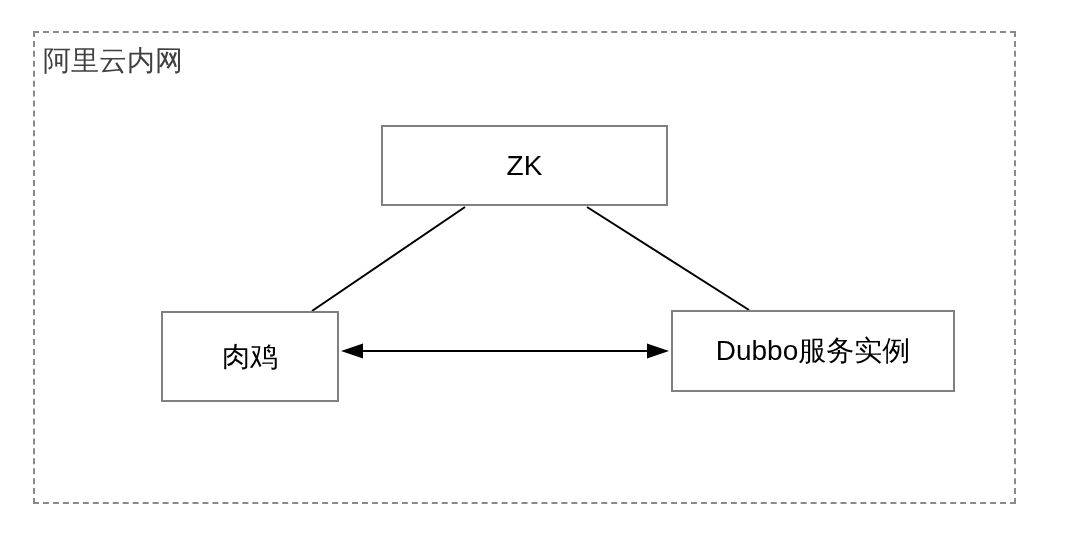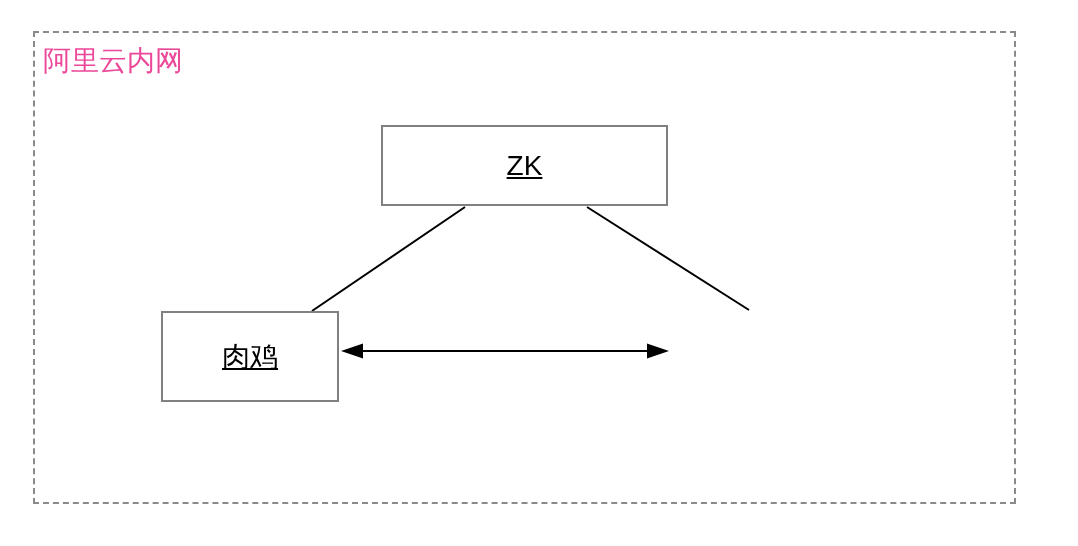--- a/index.html
+++ b/index.html
@@ -22,36 +22,35 @@
     height: 473px;
     border: 2px dashed #8a8a8a;
     background: transparent;
   }
   .boundary-label {
     position: absolute;
     left: 43px;
     top: 44px;
     font-size: 28px;
     line-height: 1.2;
-    color: #ec4899;
+    color: #404040;
     white-space: nowrap;
     text-align: right;
   }
   .node {
     position: absolute;
     display: flex;
     align-items: center;
     justify-content: center;
     border: 2px solid #808080;
     background: #ffffff;
     color: #000000;
     font-size: 28px;
     white-space: nowrap;
     z-index: 2;
-    text-decoration: underline;
   }
   .node-zk     { left: 381px; top: 125px; width: 287px; height: 81px; }
   .node-rouji  { left: 161px; top: 311px; width: 178px; height: 91px; }
   .node-dubbo  { left: 671px; top: 310px; width: 284px; height: 82px; }
   .connectors {
     position: absolute;
     left: 0;
     top: 0;
     width: 1078px;
     height: 546px;
@@ -75,14 +74,15 @@
 
     <line x1="358" y1="351" x2="652" y2="351" stroke-width="2" stroke="#000000"></line>
     <polygon points="341,351 363,343.5 363,358.5" fill="#000000"></polygon>
     <polygon points="669,351 647,343.5 647,358.5" fill="#000000"></polygon>
   </svg>
 
   <div class="node node-zk">ZK</div>
 
   <div class="node node-rouji">肉鸡</div>
 
+  <div class="node node-dubbo">Dubbo服务实例</div>
 
 </div>
 
 </body></html>

